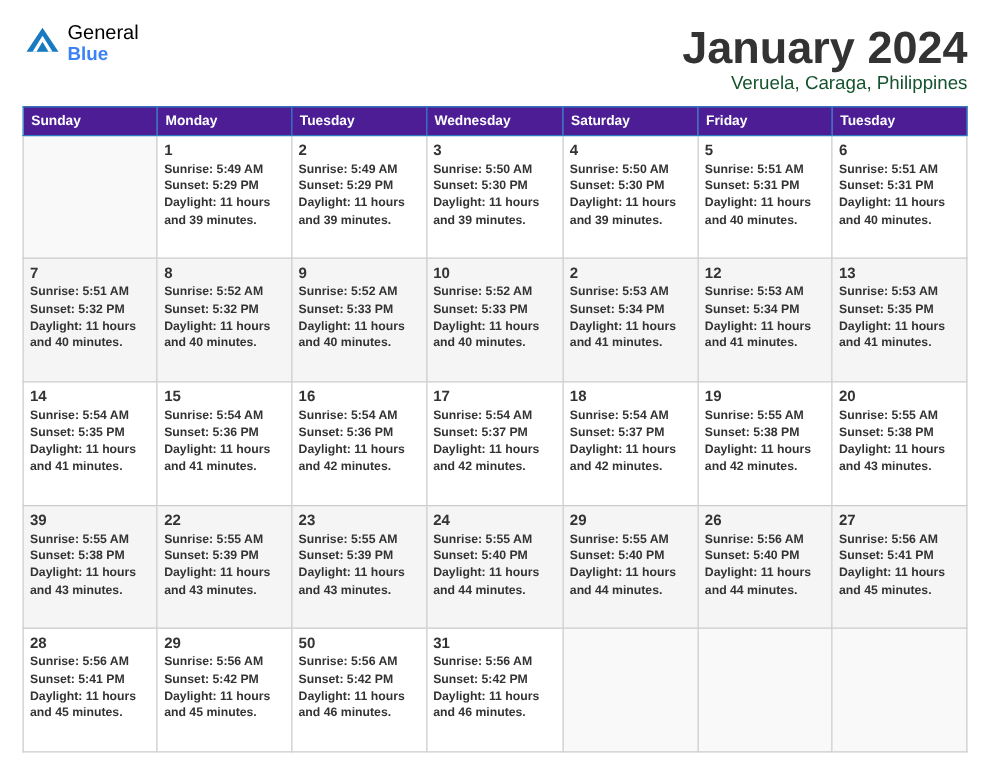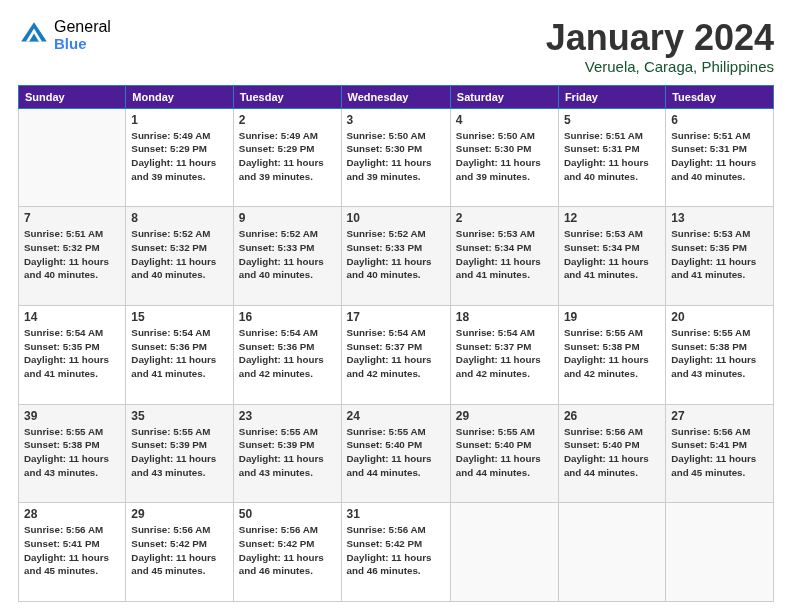--- a/index.html
+++ b/index.html
@@ -217,21 +217,21 @@
             <div class="day-num">20</div>
             <div class="day-info">Sunrise: 5:55 AM<br>Sunset: 5:38 PM<br>Daylight: 11 hours<br>and 43 minutes.</div>
           </td>
         </tr>
         <tr>
           <td class="row-shade">
             <div class="day-num">39</div>
             <div class="day-info">Sunrise: 5:55 AM<br>Sunset: 5:38 PM<br>Daylight: 11 hours<br>and 43 minutes.</div>
           </td>
           <td class="row-shade">
-            <div class="day-num">35</div>
+            <div class="day-num">22</div>
             <div class="day-info">Sunrise: 5:55 AM<br>Sunset: 5:39 PM<br>Daylight: 11 hours<br>and 43 minutes.</div>
           </td>
           <td class="row-shade">
             <div class="day-num">23</div>
             <div class="day-info">Sunrise: 5:55 AM<br>Sunset: 5:39 PM<br>Daylight: 11 hours<br>and 43 minutes.</div>
           </td>
           <td class="row-shade">
             <div class="day-num">24</div>
             <div class="day-info">Sunrise: 5:55 AM<br>Sunset: 5:40 PM<br>Daylight: 11 hours<br>and 44 minutes.</div>
           </td>

